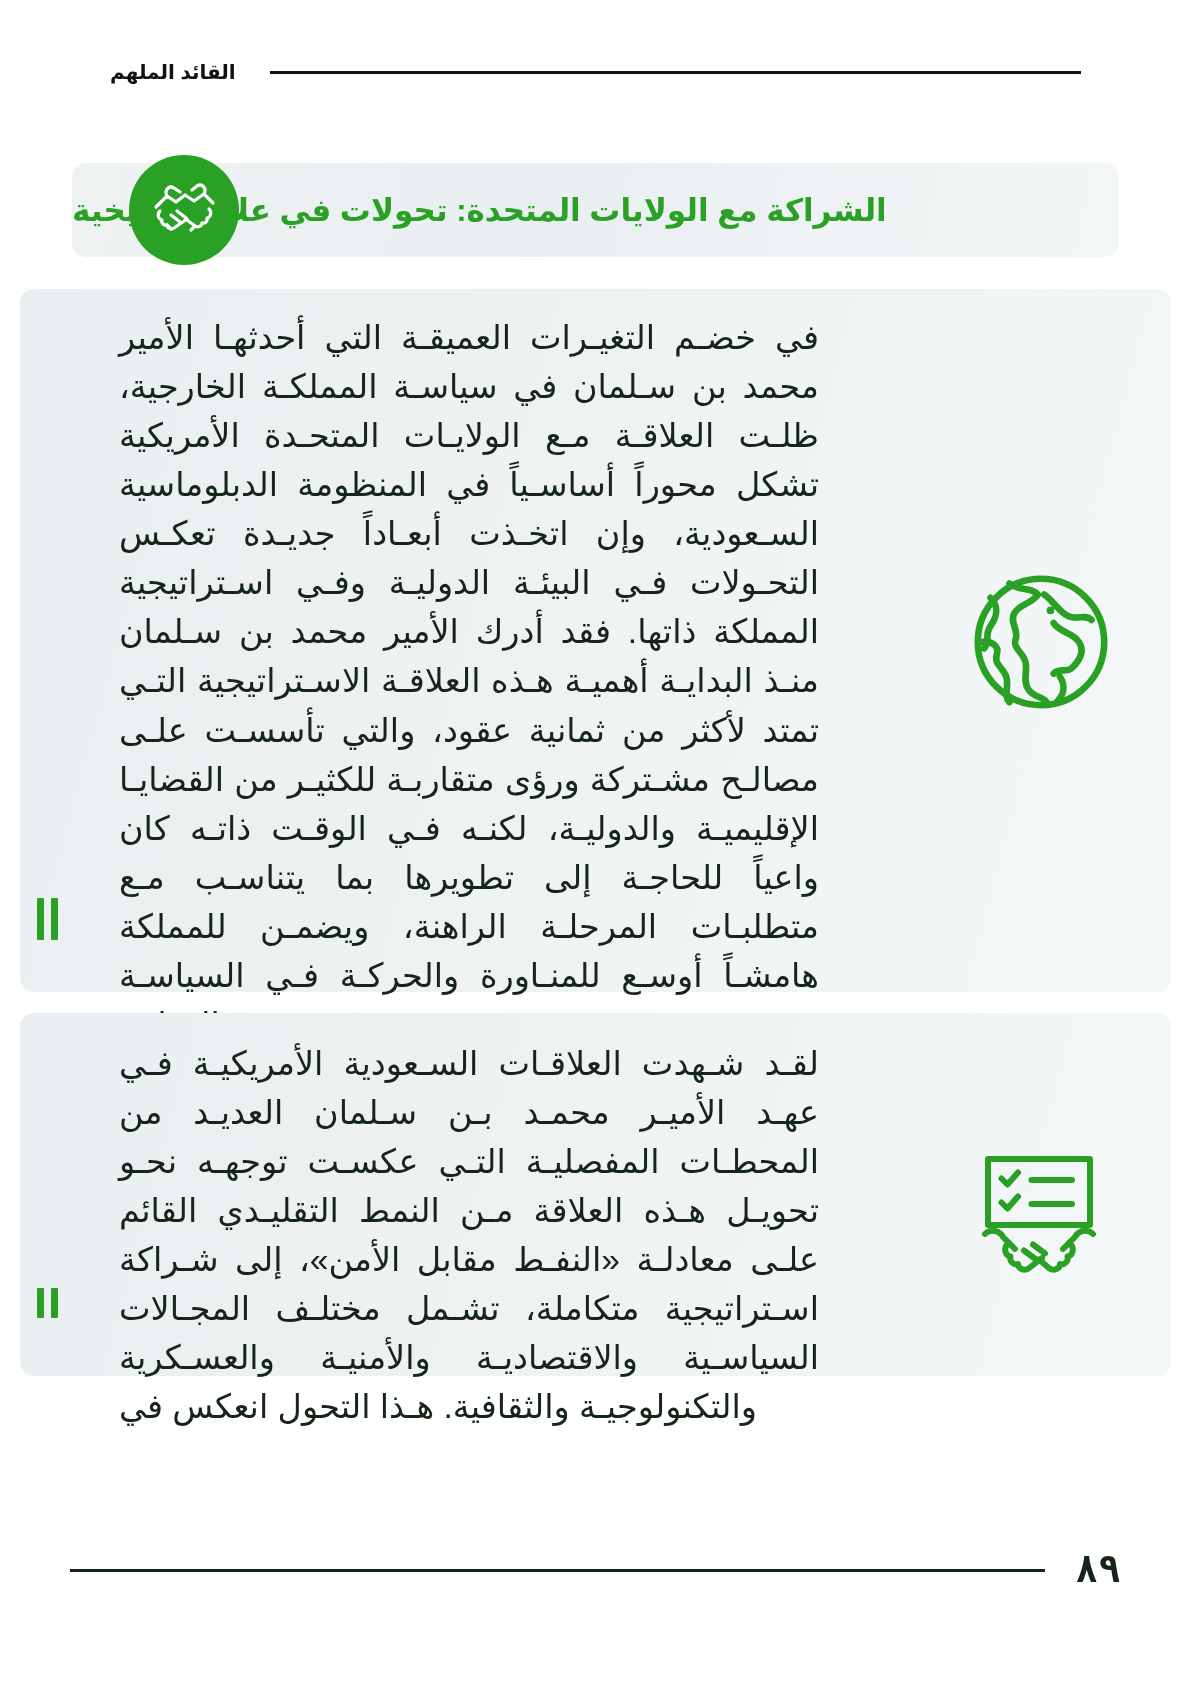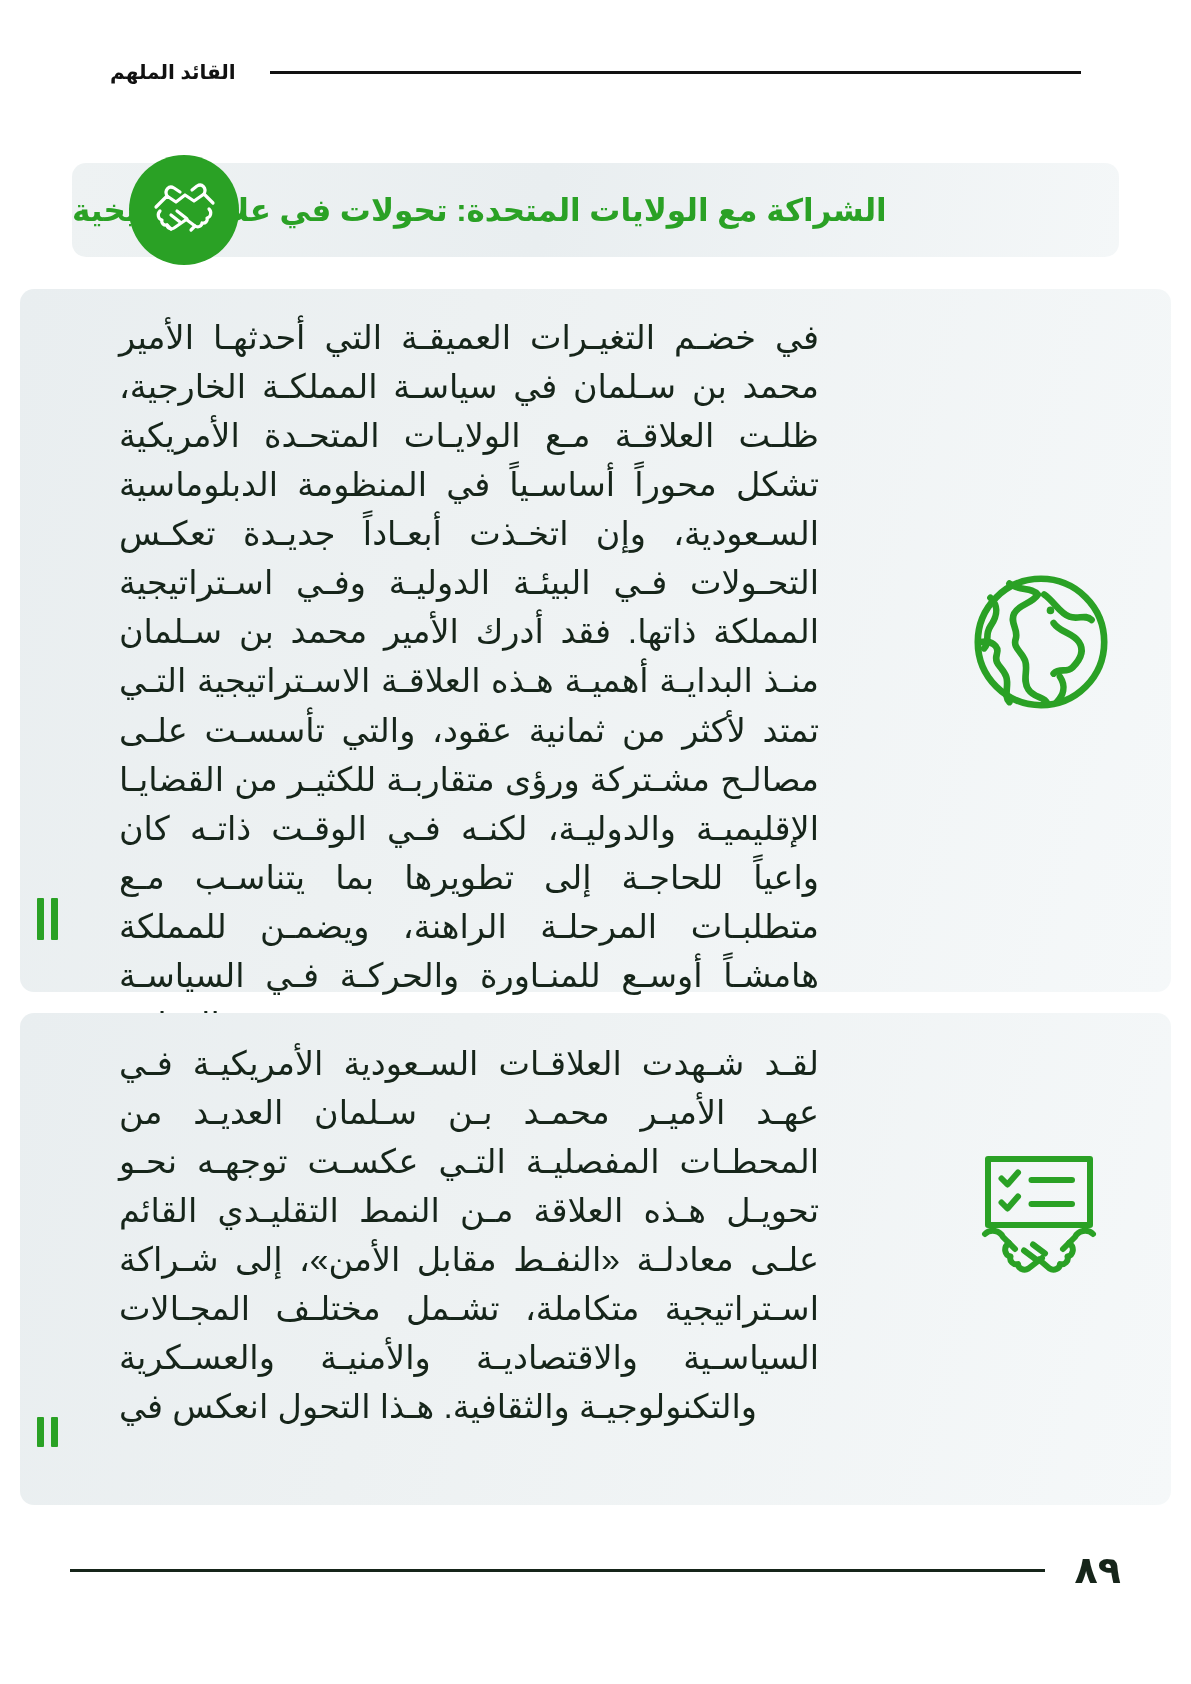--- a/index.html
+++ b/index.html
@@ -85,21 +85,21 @@
   .card-one {
     top: 289px;
     right: 20px;
     left: 20px;
     height: 703px;
   }
   .card-two {
     top: 1013px;
     right: 20px;
     left: 20px;
-    height: 492px;
+    height: 363px;
   }
 
   .card-icon {
     position: absolute;
     display: flex;
     align-items: center;
     justify-content: center;
   }
   .card-one .card-icon {
     top: 270px;
@@ -160,20 +160,21 @@
     position: absolute;
     bottom: 88px;
     left: 70px;
     right: 70px;
     height: 52px;
     display: flex;
     flex-direction: row-reverse;
     align-items: center;
     justify-content: flex-end;
     gap: 30px;
+    font-family: Liberation Mono, monospace;
   }
   .page-number {
     font-size: 38px;
     font-weight: bold;
     color: #16251a;
     white-space: nowrap;
     order: 2;
   }
   .page-footer-rule {
     flex: 1 1 auto;

